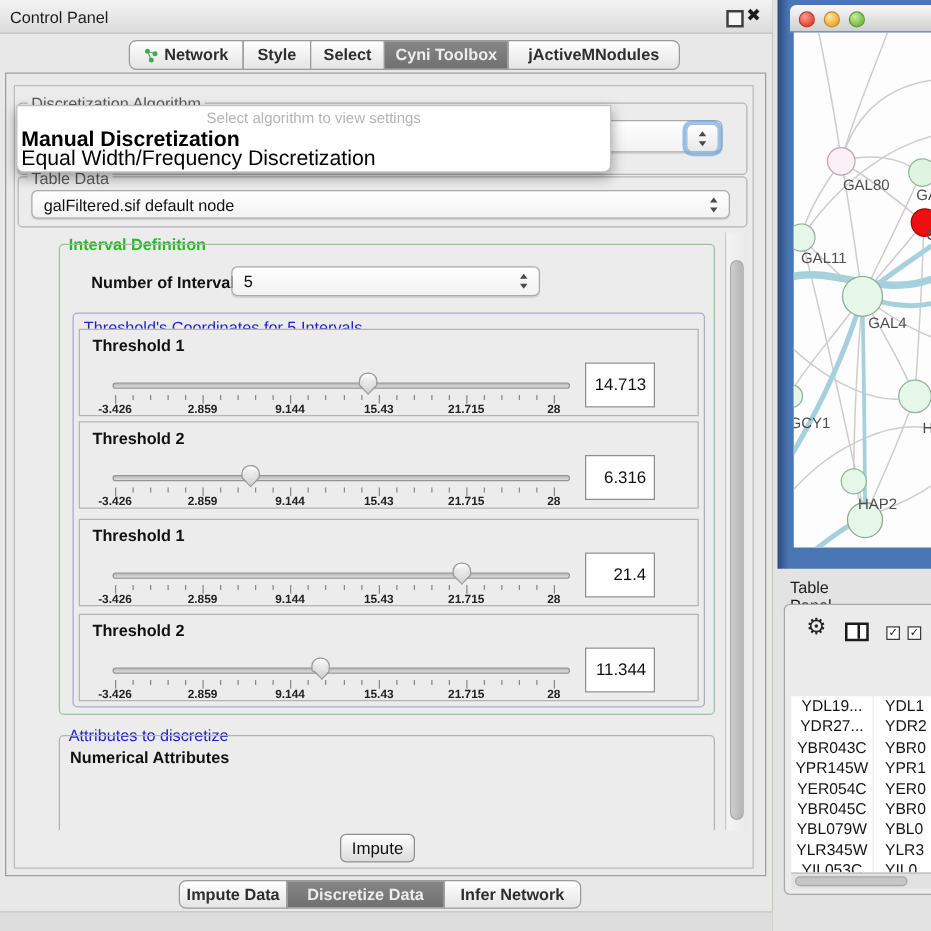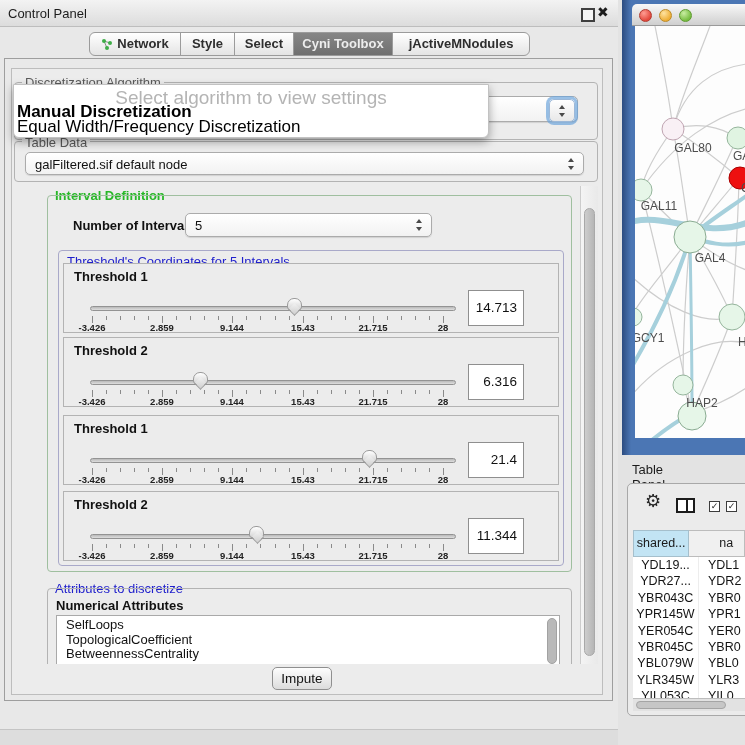--- a/index.html
+++ b/index.html
@@ -11,21 +11,21 @@
   #cp{left:0;top:0;width:618px;height:745px;background:#e8e8e8;}
   #cp-titlebar{left:0;top:0;width:618px;height:26px;background:linear-gradient(#f3f3f3,#dcdcdc);border-bottom:1px solid #bdbdbd;}
   #cp-title{left:8px;top:6px;font-size:13px;color:#1c1c1c;}
   #float-btn{left:581px;top:8px;width:10px;height:10px;border:2px solid #3f3f3f;background:#f5f5f5;}
   #close-btn{left:597px;top:4px;font-size:14px;font-weight:bold;color:#1c1c1c;}
 
   
   #top-tabs{left:85px;top:32px;height:24px;display:flex;}
   .seg{box-sizing:border-box;height:24px;line-height:22px;text-align:center;font-size:13px;font-weight:bold;color:#2e2e2e;
     background:linear-gradient(#ffffff,#e4e4e4);border:1px solid #9b9b9b;margin-left:-1px;position:relative;}
-  .seg.first{border-radius:6px 0 0 6px;margin-left:4px;}
+  .seg.first{border-radius:6px 0 0 6px;margin-left:18px;}
   .seg.last{border-radius:0 6px 6px 0;}
   .seg.sel{background:linear-gradient(#868686,#707070);color:#ededed;}
   #tab-network{width:92px;display:flex;align-items:center;justify-content:center;gap:4px;}
   #tab-style{width:55px;}#tab-select{width:60px;}#tab-cyni{width:100px;}#tab-jactive{width:138px;}
 
   
   #content-panel{left:4px;top:58px;width:609px;height:643px;border:1px solid #9e9e9e;background:#e9e9e9;box-sizing:border-box;}
   #inner-panel{left:11px;top:68px;width:592px;height:627px;border:1px solid #bdbdbd;background:#ececec;box-sizing:border-box;}
 
   .groupbox{border:1px solid #b3b3b3;border-radius:4px;box-sizing:border-box;}
@@ -44,21 +44,21 @@
   .arrs i{bottom:0;border-top:4.5px solid #4a4a4a;}
 
   
   #alg-combo{left:300px;top:96px;width:278px;height:26px;z-index:2;}
   #alg-arrow-btn{position:absolute;right:2px;top:2px;width:24px;height:21px;border-radius:5px;background:linear-gradient(#fff,#e8e8e8);
     border:1px solid #9cb8d8;box-shadow:0 0 0 3px rgba(110,165,220,.70);}
 
   
   #alg-popup{left:13px;top:84px;width:474px;height:52px;background:#ffffff;border:1px solid #c2c2c2;
     border-radius:0 0 6px 6px;box-shadow:0 4px 10px rgba(0,0,0,.35);z-index:10;}
-  #alg-placeholder{position:absolute;left:0;top:2px;width:100%;text-align:center;font-size:19px;color:#b4b4b4;}
+  #alg-placeholder{position:absolute;left:0;top:2px;width:100%;text-align:center;font-size:12px;color:#b4b4b4;}
   .alg-opt{position:absolute;left:3px;font-size:17px;color:#000;white-space:nowrap;}
   #alg-opt0{top:17px;font-weight:bold;}
   #alg-opt1{top:32px;}
 
   
   #viewport{left:14px;top:186px;width:566px;height:478px;overflow:hidden;}
   #vscroll{left:580px;top:186px;width:18px;height:478px;background:linear-gradient(90deg,#f4f4f4,#e9e9e9);border-left:1px solid #cccccc;box-sizing:border-box;}
   #vscroll .thumbv{position:absolute;left:3px;top:22px;width:11px;height:448px;border-radius:6px;
     background:linear-gradient(90deg,#cdcdcd,#b5b5b5);border:1px solid #a8a8a8;box-sizing:border-box;}
 
@@ -371,34 +371,33 @@
             <span class="tl4">21.715</span>
             <span class="tl5">28</span>
           </div>
           <div class="vbox">11.344</div>
         </div>
       </div>
 
       <span class="abs grouplabel lbl-blue" style="left:38px;top:395px;">Attributes to discretize</span>
       <div class="abs groupbox" style="left:33px;top:402px;width:525px;height:140px;"></div>
       <span class="abs" style="left:42px;top:412px;font-size:13px;font-weight:bold;color:#111;">Numerical Attributes</span>
-      <div id="attr-list">
-        <div class="attr-item" style="padding-top:2px;">SelfLoops</div>
-        <div class="attr-item">TopologicalCoefficient</div>
-        <div class="attr-item">BetweennessCentrality</div>
-        <div id="attr-thumb"></div>
-      </div>
     </div>
 
     <div id="vscroll" class="abs">
       <div class="thumbv"></div>
     </div>
 
     <div id="apply-btn" class="abs">Impute</div>
 
+    <div id="bottom-tabs" class="abs">
+      <div id="bt0" class="bseg first">Impute Data</div>
+      <div id="bt1" class="bseg sel">Discretize Data</div>
+      <div id="bt2" class="bseg last">Infer Network</div>
+    </div>
     <div id="cp-bottomstrip" class="abs"></div>
   </div>
 
   <div id="right-bg" class="abs"></div>
 
   <div id="net-window" class="abs"></div>
   <div id="net-titlebar" class="abs"></div>
   <span id="light-red" class="light abs"></span>
   <span id="light-yellow" class="light abs"></span>
   <span id="light-green" class="light abs"></span>
@@ -467,24 +466,20 @@
 
   <span id="tp-title" class="abs">Table Panel</span>
   <div id="tp" class="abs"></div>
   <span id="gear" class="abs">⚙</span>
   <span id="cols-icon" class="abs">
       <i></i>
     </span>
   <span id="cb1" class="cbx abs">✓</span>
   <span id="cb2" class="cbx abs">✓</span>
 
-  <div id="tp-header" class="abs">
-    <div id="hc0" class="hcell">shared...</div>
-    <div id="hc1" class="hcell">na</div>
-  </div>
   <div id="tp-rows" class="abs">
     <div class="trow">
         <div class="tc0">YDL19...</div>
         <div class="tc1">YDL1</div>
       </div>
     <div class="trow">
         <div class="tc0">YDR27...</div>
         <div class="tc1">YDR2</div>
       </div>
     <div class="trow">

